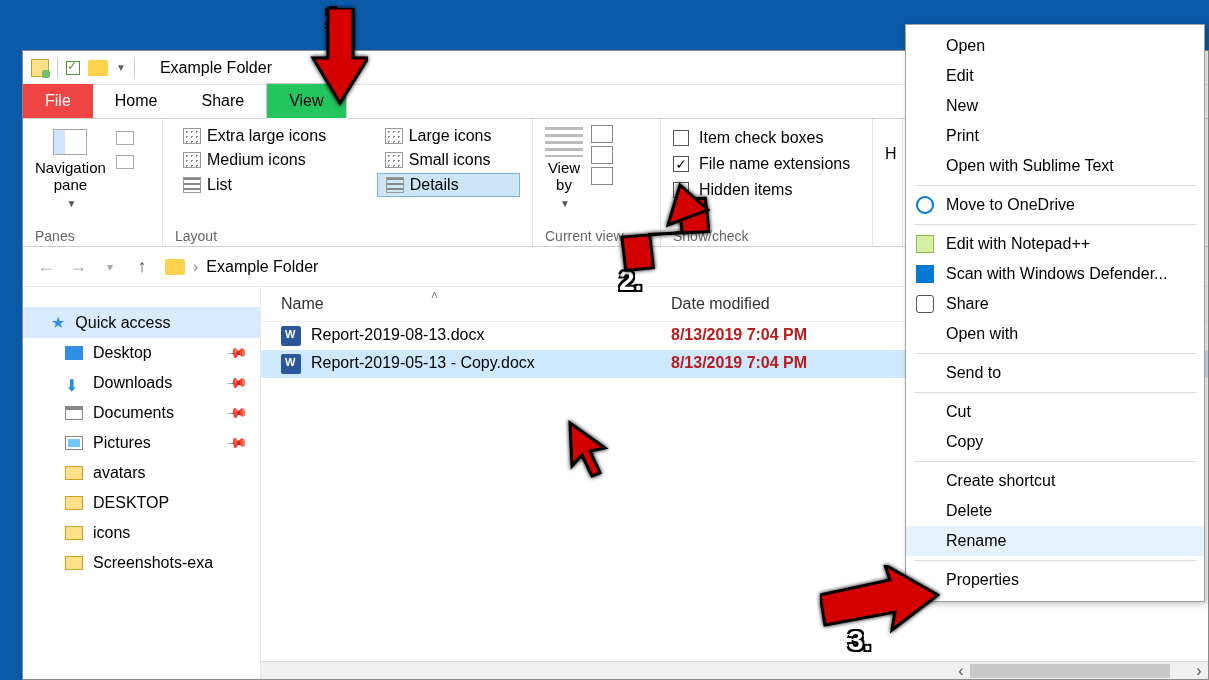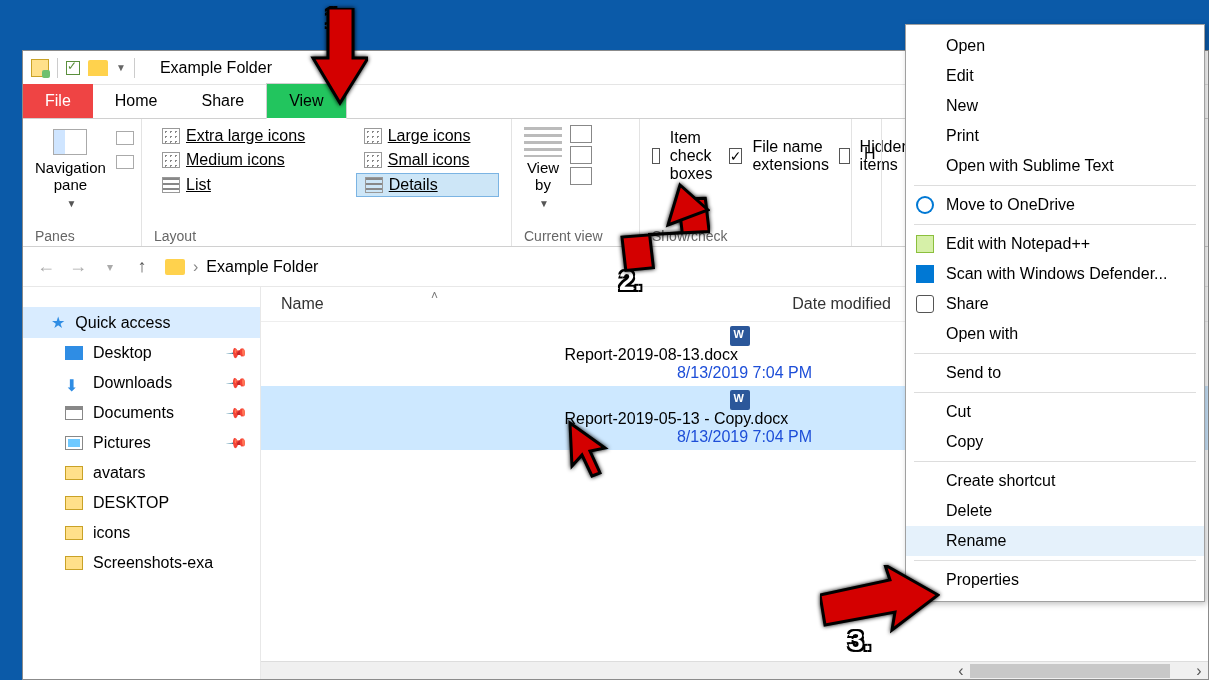--- a/index.html
+++ b/index.html
@@ -20,32 +20,32 @@
 .tab.file { background:#ef4444; color:#fff; }
 .tab.active { background:#22c55e; border:1px solid #d0d0d0; border-bottom:1px solid #fff; margin-bottom:-1px; }
 .ribbon { height:128px; background:#fff; border-bottom:1px solid #d0d0d0; display:flex; }
 .rgroup { border-right:1px solid #e3e3e3; padding:6px 12px 2px; display:flex; flex-direction:column; justify-content:space-between; }
 .rgroup-label { text-align:left; font-size:14px; color:#666; padding-top:4px; }
 .panes-body { display:flex; gap:10px; align-items:flex-start; }
 .navpane-btn { text-align:center; font-size:15px; }
 .navpane-btn .ico { width:34px; height:26px; border:1px solid #aaa; margin:4px auto; background:linear-gradient(90deg,#cfe5ff 35%,#fff 35%); }
 .mini-ico{width:18px;height:14px;border:1px solid #aaa;display:inline-block;margin-top:6px;}
 .drop{font-size:10px;color:#555;margin-left:2px;}
-.layout-grid { display:grid; grid-template-columns:auto auto; gap:2px 22px;text-decoration:underline; }
+.layout-grid { display:grid; grid-template-columns:auto auto; gap:2px 22px; }
 .layout-item { display:flex; align-items:center; gap:6px; padding:2px 8px; font-size:16px; }
 .layout-item.sel { background:#cde6f7; border:1px solid #7bb4e3; }
 .lay-ico { width:18px; height:16px; border:1px solid #999; display:inline-block; }
 .lay-ico.dots{background:radial-gradient(circle,#888 1px,transparent 1px);background-size:5px 5px;}
 .lay-ico.bars{background:repeating-linear-gradient(#888 0 2px,transparent 2px 5px);}
 .sort-body{display:flex;gap:8px;align-items:flex-start;}
 .sort-btn{text-align:center;font-size:15px;}
 .sort-ico{width:38px;height:30px;margin:2px auto;background:repeating-linear-gradient(#bbb 0 3px,transparent 3px 7px);}
 .col-btns{display:flex;flex-direction:column;gap:3px;}
 .col-b{width:22px;height:18px;border:1px solid #888;position:relative;}
-.showhide-body{display:flex;flex-direction:row;gap:8px;padding-top:4px;}
+.showhide-body{display:flex;flex-direction:column;gap:8px;padding-top:4px;}
 .chk-row{display:flex;align-items:center;gap:10px;font-size:16px;}
 .chk{width:16px;height:16px;border:1px solid #555;display:flex;align-items:center;justify-content:center;}
 .chk.on::after{content:"✓";font-size:14px;color:#000;}
 .options-stub{font-size:16px;padding-top:20px;}
 .addr { height:40px; display:flex; align-items:center; gap:14px; padding:0 14px; border-bottom:1px solid #e8e8e8; }
 .nav-arrow{width:18px;height:18px;color:#aaa;font-size:18px;display:flex;align-items:center;justify-content:center;}
 .nav-arrow.up{color:#555;}
 .addrbar{flex:0 0 auto;display:flex;align-items:center;gap:8px;font-size:16px;}
 .addr-folder{width:20px;height:16px;background:#ffd24d;border-radius:2px;}
 .crumb-sep{color:#888;}
@@ -59,27 +59,27 @@
 .sb-ico.desktop{background:#2f8de4;}
 .sb-ico.dl{color:#2f8de4;}
 .sb-ico.doc{background:#fff;border:1px solid #888;border-top:4px solid #888;}
 .sb-ico.pic{background:#fff;border:1px solid #888;position:relative;}
 .sb-ico.pic::after{content:"";position:absolute;inset:2px;background:#6fc9ff;}
 .sb-ico.fol{background:#ffe08a;border:1px solid #c9a227;}
 .filepane{flex:1;position:relative;}
 .cols{display:flex;padding:8px 0 8px 20px;border-bottom:1px solid #eee;font-size:16px;color:#333;}
 .col-name{width:390px;position:relative;}
 .col-name .sort-arr{position:absolute;left:150px;top:-6px;color:#777;font-size:12px;}
-.col-date{width:220px;text-align:right;}
-.row{display:flex;align-items:center;padding:4px 0 4px 20px;font-size:16px;flex-direction:column;}
+.col-date{width:220px;}
+.row{display:flex;align-items:flex-start;padding:4px 0 4px 20px;font-size:16px;}
 .row.sel{background:#cde8ff;}
 .row .fic{width:20px;height:20px;margin-right:10px;background:#2b579a;position:relative;border-radius:2px;}
 .row .fic::after{content:"W";color:#fff;font-size:11px;font-weight:bold;position:absolute;left:4px;top:2px;}
 .row .fname{width:360px;}
-.row .fdate{color:#1d4ed8;}
+.row .fdate{color:#b91c1c;font-weight:bold;}
 .hscroll{position:absolute;left:0;right:0;bottom:0;height:18px;background:#f0f0f0;border-top:1px solid #ddd;display:flex;justify-content:flex-end;align-items:center;}
 .hscroll .thumb{width:200px;height:14px;background:#c8c8c8;margin-right:20px;}
 .hscroll .arr{width:18px;text-align:center;color:#555;}
 
 .ctx{position:absolute;right:4px;top:24px;width:300px;background:#fff;border:1px solid #a0a0a0;box-shadow:2px 2px 6px rgba(0,0,0,.25);padding:6px 0;font-size:16px;}
 .ctx-item{padding:6px 18px 6px 40px;position:relative;cursor:default;}
 .ctx-item.hl{background:#e5f1fb;}
 .ctx-sep{height:1px;background:#ddd;margin:4px 8px;}
 .ctx-ico{position:absolute;left:10px;top:6px;width:18px;height:18px;}
 .ctx-ico.cloud{background:#fff;border-radius:50%;box-shadow:0 0 0 2px #0078d4 inset;}
@@ -109,21 +109,21 @@
   </div>
 
   <div class="tabs">
     <div class="tab file">File</div>
     <div class="tab">Home</div>
     <div class="tab">Share</div>
     <div class="tab active">View</div>
   </div>
 
   <div class="ribbon">
-    <div class="rgroup" style="width:119px">
+    <div class="rgroup" style="width:140px">
       <div class="panes-body">
         <div class="navpane-btn">
           <div class="ico"></div>
           <div style="white-space:pre-line">Navigation
 pane</div>
           <span class="drop">▼</span>
         </div>
         <div>
           <div class="mini-ico"></div><br>
           <div class="mini-ico"></div>

